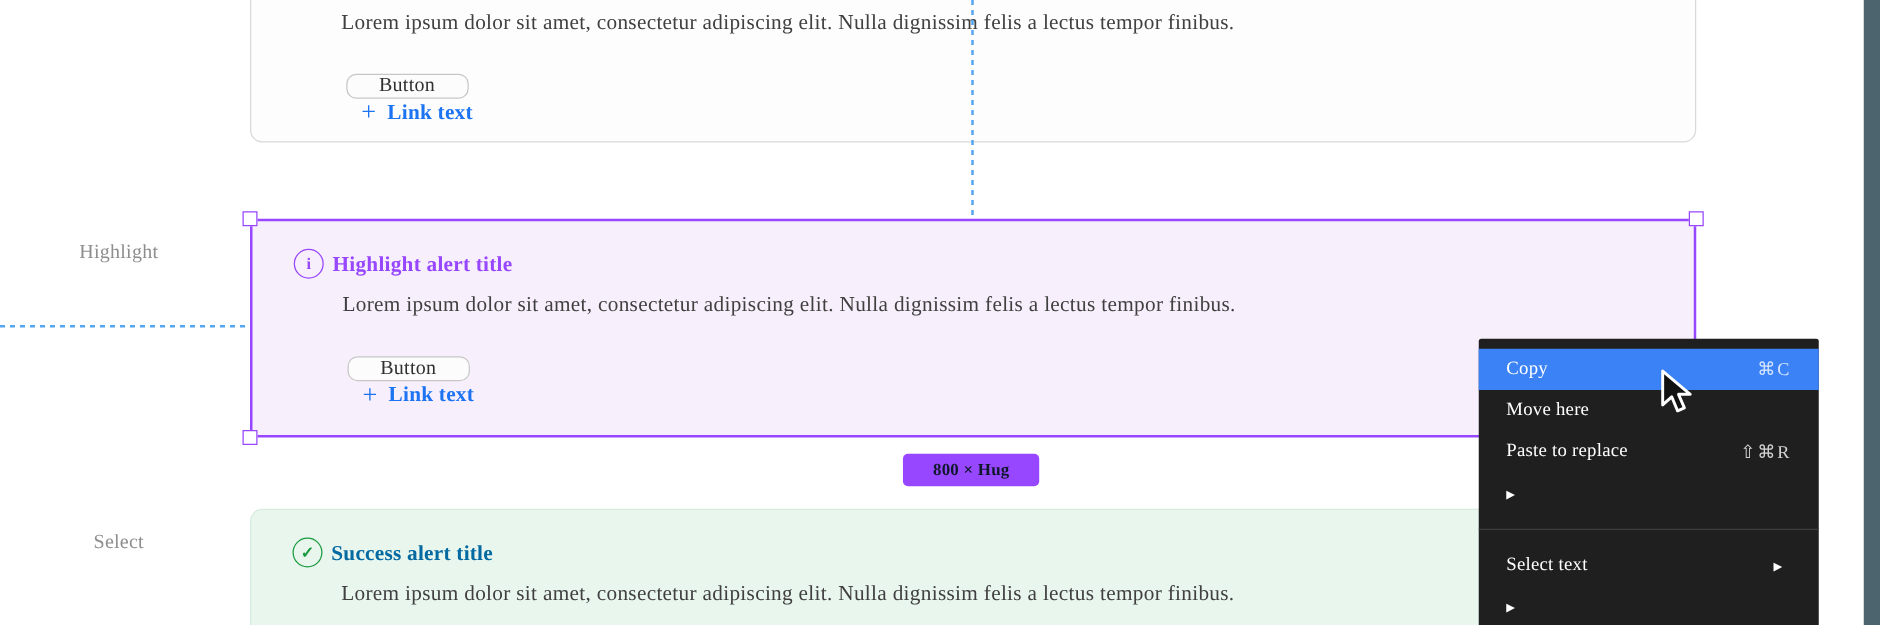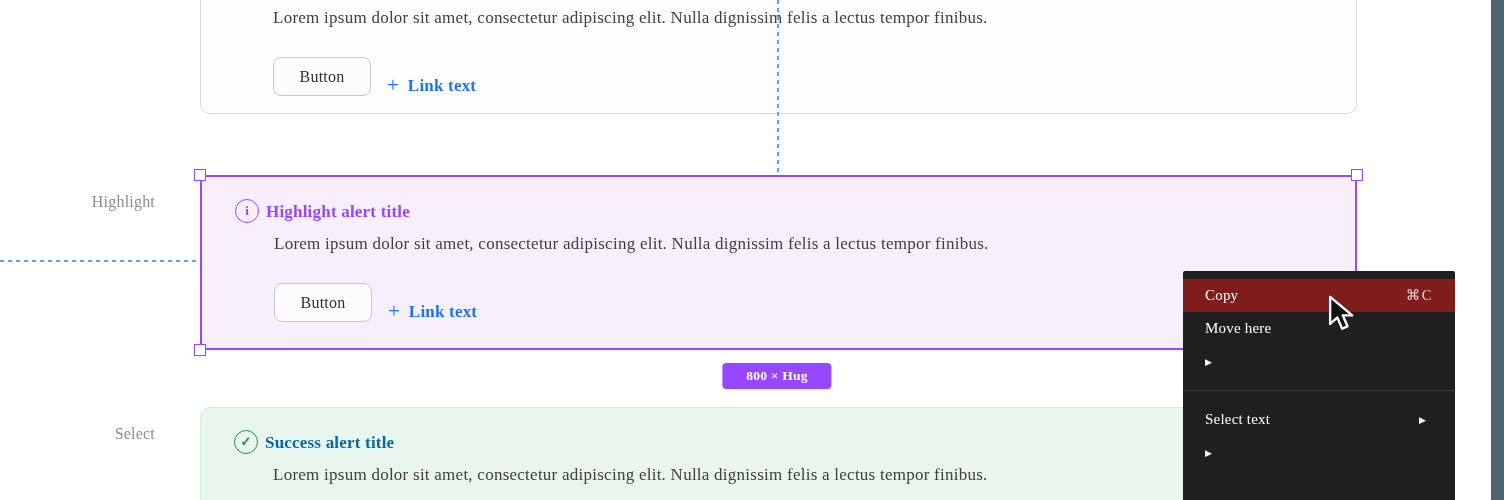--- a/index.html
+++ b/index.html
@@ -16,52 +16,52 @@
     position:absolute;left:33px;top:22px;width:24px;height:24px;border-radius:50%;
     display:flex;align-items:center;justify-content:center;
     font-weight:bold;font-size:13px;box-sizing:border-box;
   }
   .icon-purple{border:1.8px solid #9747ff;color:#9747ff;}
   .icon-green{border:1.8px solid #189a3e;color:#189a3e;}
   .alert-title{position:absolute;left:64px;top:25px;font-size:17px;font-weight:bold;letter-spacing:.2px;}
   .title-purple{color:#9747ff;}
   .title-green{color:#0369a1;}
   .alert-body{position:absolute;left:72px;top:57px;font-size:17px;color:#404040;letter-spacing:.25px;white-space:nowrap;}
-  .alert-actions{position:absolute;left:72px;top:108px;height:37px;display:flex;align-items:flex-end;}
+  .alert-actions{position:absolute;left:72px;top:108px;height:37px;display:flex;align-items:center;flex-direction:column;}
   .btn{
     width:96px;height:37px;background:#fcfcfc;border:1px solid #c7c7c7;border-radius:8px;
     font-size:16px;color:#303030;display:flex;align-items:center;justify-content:center;
     font-family:inherit;letter-spacing:.2px;cursor:default;
   }
   .link-wrap{display:flex;align-items:center;margin-left:16px;color:#1d74f2;}
   .plus-glyph{font-size:21px;font-weight:500;line-height:1;margin-right:9px;}
   .link-label{font-size:17px;font-weight:600;letter-spacing:.2px;}
   
-  .side-label{position:absolute;left:35px;width:120px;text-align:right;font-size:16px;color:#8e8e8e;letter-spacing:.2px;}
+  .side-label{position:absolute;left:35px;width:120px;text-align:center;font-size:16px;color:#8e8e8e;letter-spacing:.2px;}
   .label-highlight{top:193px;}
   .label-success{top:425px;}
   .dash-v{position:absolute;left:777px;top:0;width:2px;height:175px;z-index:3;
     background:repeating-linear-gradient(to bottom,#55a5f0 0 4px,transparent 4px 8px);}
   .dash-h{position:absolute;left:0;top:260px;height:2px;width:200px;z-index:3;
     background:repeating-linear-gradient(to right,#55a5f0 0 4px,transparent 4px 8px);}
   .handle{position:absolute;width:12px;height:12px;background:#fff;border:1.6px solid #9747ff;
     box-sizing:border-box;transform:translate(-50%,-50%);z-index:4;}
   .size-badge{
     position:absolute;left:777px;top:363px;transform:translateX(-50%);z-index:4;
-    background:#9747ff;color:#ffffff;font-size:13.5px;font-weight:bold;letter-spacing:.2px;
+    background:#9747ff;color:#0f172a;font-size:13.5px;font-weight:bold;letter-spacing:.2px;
     padding:5px 24px;border-radius:4px;white-space:nowrap;
   }
   
   .ctx-menu{
     position:absolute;left:1183px;top:271px;width:272px;height:260px;z-index:10;
     background:#1f1f1f;border-radius:2px;padding-top:8px;box-sizing:border-box;
   }
   .ctx-row{height:33px;display:flex;align-items:center;padding:0 22px;
     font-size:15px;color:#ffffff;letter-spacing:.2px;}
-  .ctx-row.hl{background:#7f1d1d;}
+  .ctx-row.hl{background:#3b82f6;}
   .ctx-label{flex:1;}
   .ctx-shortcut{color:#ffffff;opacity:.8;letter-spacing:1.5px;font-size:14.5px;}
   .ctx-arrow{font-size:9px;color:#ffffff;margin-right:7px;}
   .ctx-sep{height:1px;background:#3d3d3d;margin:12px 0;}
   
   .cursor{position:absolute;left:1328px;top:295px;z-index:20;}
   .panel-strip{position:absolute;left:1491px;top:0;width:13px;height:500px;background:#4b646d;z-index:15;}
 </style>
 </head>
 <body>
@@ -117,20 +117,24 @@
 
   <div class="ctx-menu">
     <div class="ctx-row hl">
       <span class="ctx-label">Copy</span>
       <span class="ctx-shortcut">⌘C</span>
     </div>
     <div class="ctx-row">
       <span class="ctx-label">Move here</span>
     </div>
     <div class="ctx-row">
+      <span class="ctx-label">Paste to replace</span>
+      <span class="ctx-shortcut">⇧⌘R</span>
+    </div>
+    <div class="ctx-row">
       <span class="ctx-arrow">▶</span>
     </div>
     <div class="ctx-sep"></div>
     <div class="ctx-row">
       <span class="ctx-label">Select text</span>
       <span class="ctx-arrow">▶</span>
     </div>
     <div class="ctx-row">
       <span class="ctx-arrow">▶</span>
     </div>

